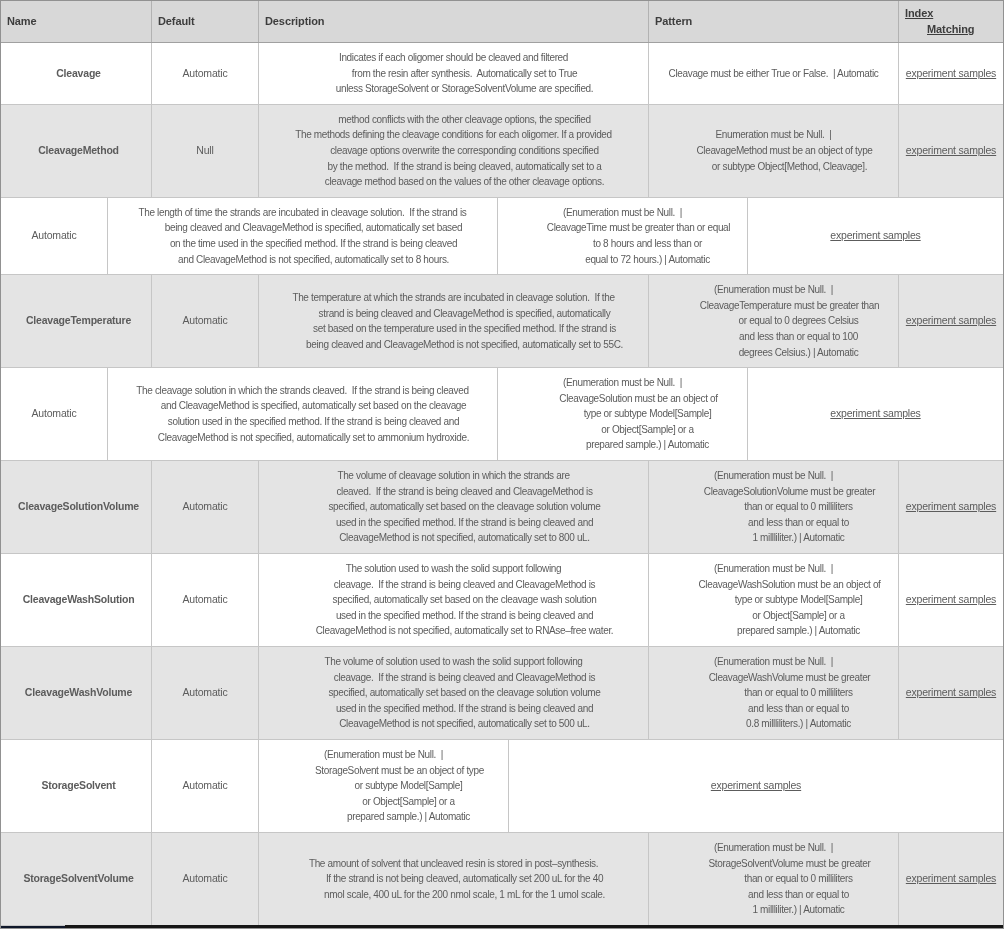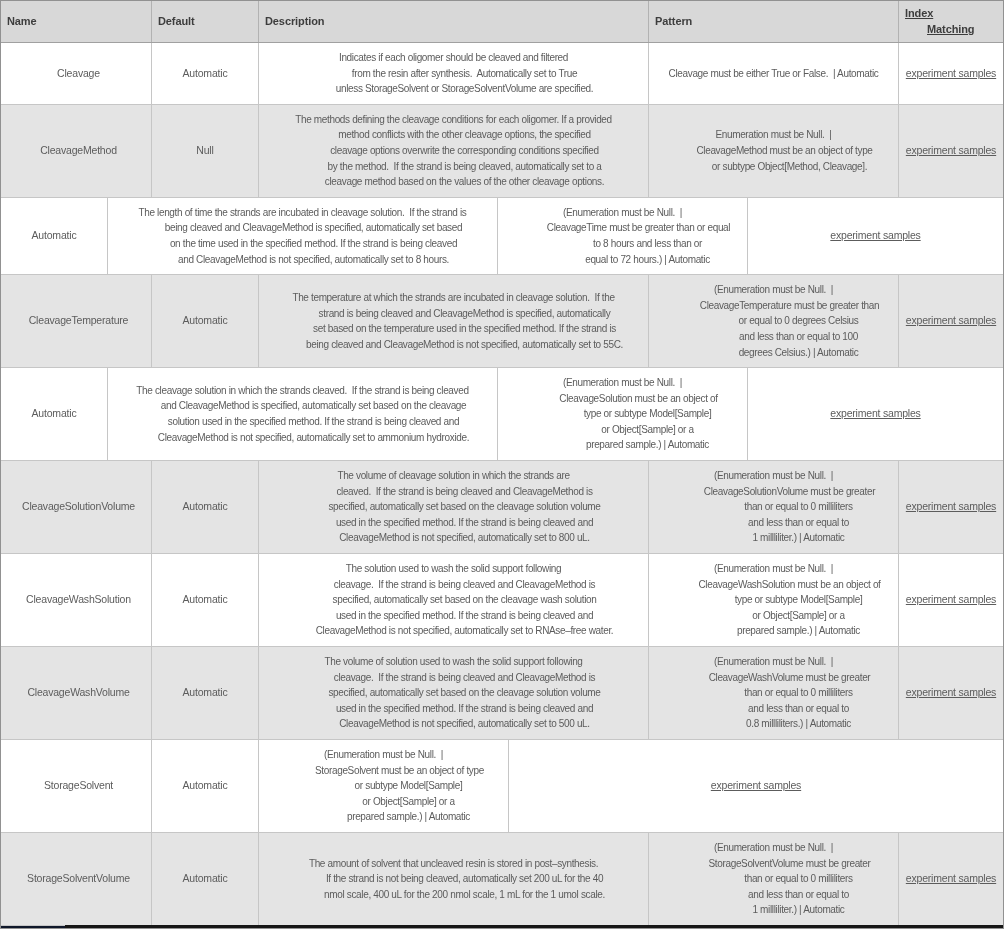--- a/index.html
+++ b/index.html
@@ -17,21 +17,21 @@
   .tr.alt{background:var(--row-alt-bg);}
   .td{box-sizing:border-box;padding:7px 5px;font-size:10.5px;color:var(--body-text);
       display:flex;flex-direction:column;justify-content:center;letter-spacing:-0.2px;
       border-right:1px solid var(--border-inner);align-items:center;}
   .td:last-child{border-right:none;}
   .c1{width:151px;flex:none;}
   .c2{width:107px;flex:none;}
   .c3{width:390px;flex:none;}
   .c4{width:250px;flex:none;}
   .c5{flex:1;text-decoration:underline;}
-  .c-name{padding-left:10px;}
+  .c-name{padding-left:10px;font-weight:bold;}
   .c-desc .line,.c-pattern .line{font-size:10px;letter-spacing:-0.35px;}
   .line{line-height:15.6px;white-space:pre-wrap;}
   .i0{padding-left:0;}
   .i1{padding-left:22px;}
   .i2{padding-left:32px;}
   .i3{padding-left:50px;}
   .scrollbar{position:absolute;left:64px;right:0;bottom:0;height:3px;
              background:var(--scrollbar);}
 </style>
 </head>
@@ -77,22 +77,22 @@
         </div>
       </div>
       <div class="tr alt">
         <div class="td c1 c-name">
           <div class="line i0">CleavageMethod</div>
         </div>
         <div class="td c2 c-default">
           <div class="line i0">Null</div>
         </div>
         <div class="td c3 c-desc">
+          <div class="line i1">method conflicts with the other cleavage options, the specified</div>
           <div class="line i0">The methods defining the cleavage conditions for each oligomer. If a provided</div>
-          <div class="line i1">method conflicts with the other cleavage options, the specified</div>
           <div class="line i1">cleavage options overwrite the corresponding conditions specified</div>
           <div class="line i1">by the method.  If the strand is being cleaved, automatically set to a</div>
           <div class="line i1">cleavage method based on the values of the other cleavage options.</div>
         </div>
         <div class="td c4 c-pattern">
           <div class="line i0">Enumeration must be Null.  |</div>
           <div class="line i1">CleavageMethod must be an object of type</div>
           <div class="line i2">or subtype Object[Method, Cleavage].</div>
         </div>
         <div class="td c5 c-index">

